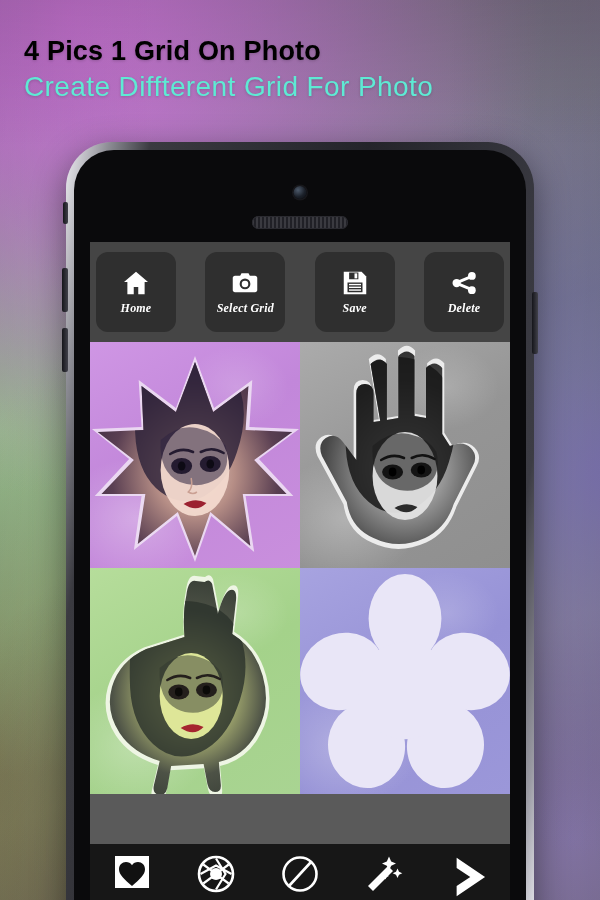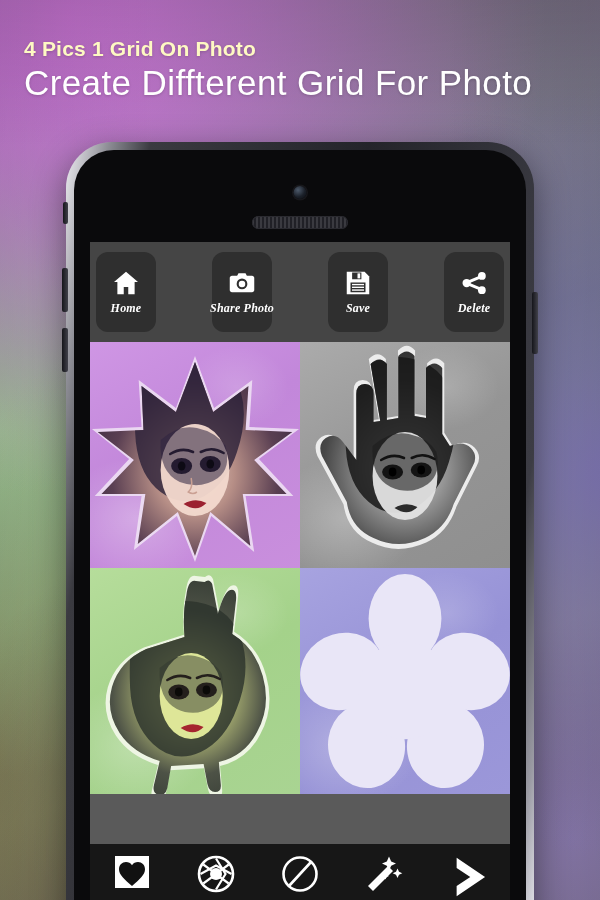--- a/index.html
+++ b/index.html
@@ -33,25 +33,25 @@
   }
   .bg-dark{
     background:
       linear-gradient(180deg, rgba(0,0,0,.20) 0%, rgba(0,0,0,0) 22%),
       linear-gradient(90deg, rgba(0,0,0,.10) 0%, rgba(0,0,0,0) 30%, rgba(0,0,0,0) 70%, rgba(0,0,0,.12) 100%);
   }
 
   
   #promo{ position:absolute; left:24px; top:38px; width:552px; z-index:6; }
   #promo .title{
-    font-size:21px; font-weight:bold; color:#fef9c3; letter-spacing:.2px;
+    font-size:27px; font-weight:bold; color:#000000; letter-spacing:.2px;
     line-height:1.02; text-shadow:0 1px 3px rgba(0,0,0,.18);
   }
   #promo .subtitle{
-    margin-top:6px; font-size:35px; font-weight:300; color:#ffffff;
+    margin-top:6px; font-size:28px; font-weight:300; color:#5eead4;
     letter-spacing:.4px; line-height:1.05; text-shadow:0 1px 3px rgba(0,0,0,.18);
   }
 
   
   #phone{
     position:absolute; left:66px; top:142px; width:468px; height:790px; z-index:5;
   }
   .phone-frame{
     position:absolute; inset:0;
     border-radius:46px 46px 0 0;
@@ -89,21 +89,21 @@
     background:#4a4a4a; overflow:hidden;
   }
 
   
   #toolbar{
     height:100px; background:#454545;
     display:flex; align-items:center; justify-content:space-between;
     padding:0 6px;
   }
   .tb-btn{
-    width:60px; height:80px; border-radius:12px; background:#2f2f2f;
+    width:80px; height:80px; border-radius:12px; background:#2f2f2f;
     display:flex; flex-direction:column; align-items:center; justify-content:center;
     gap:3px; cursor:pointer;
   }
   .tb-ico{ width:34px; height:30px; display:flex; align-items:center; justify-content:center; }
   .tb-ico svg{ width:100%; height:100%; fill:#fff; }
   .tb-lbl{
     font-family:"Liberation Serif", serif; font-style:italic; font-weight:bold;
     font-size:12px; color:#fff; letter-spacing:.2px; white-space:nowrap;
   }
 
@@ -183,21 +183,21 @@
         </div>
 
         <div class="tb-btn">
           <span class="tb-ico">
             <svg viewBox="0 0 24 24">
               <path d="M9.2 4.2h5.6l1.1 1.9h4.1c1 0 1.8.8 1.8 1.8v9.6c0 1-.8 1.8-1.8 1.8H4c-1 0-1.8-.8-1.8-1.8V7.9c0-1 .8-1.8 1.8-1.8h4.1z"></path>
               <circle cx="12" cy="12.7" r="4.3" fill="#2f2f2f"></circle>
               <circle cx="12" cy="12.7" r="2.6" fill="#fff"></circle>
             </svg>
           </span>
-          <span class="tb-lbl">Share Photo</span>
+          <span class="tb-lbl">Select Grid</span>
         </div>
 
         <div class="tb-btn">
           <span class="tb-ico">
             <svg viewBox="0 0 24 24">
               <path d="M3 3h14.3L21 6.7V21H3z"></path>
               <rect x="7.3" y="3.6" width="7.4" height="5.4" fill="#2f2f2f"></rect>
               <rect x="11.6" y="4.3" width="2.2" height="4" fill="#fff"></rect>
               <rect x="6" y="11.6" width="12" height="7.8" fill="#2f2f2f"></rect>
               <rect x="7.2" y="12.7" width="9.6" height="1.1" fill="#fff"></rect>

